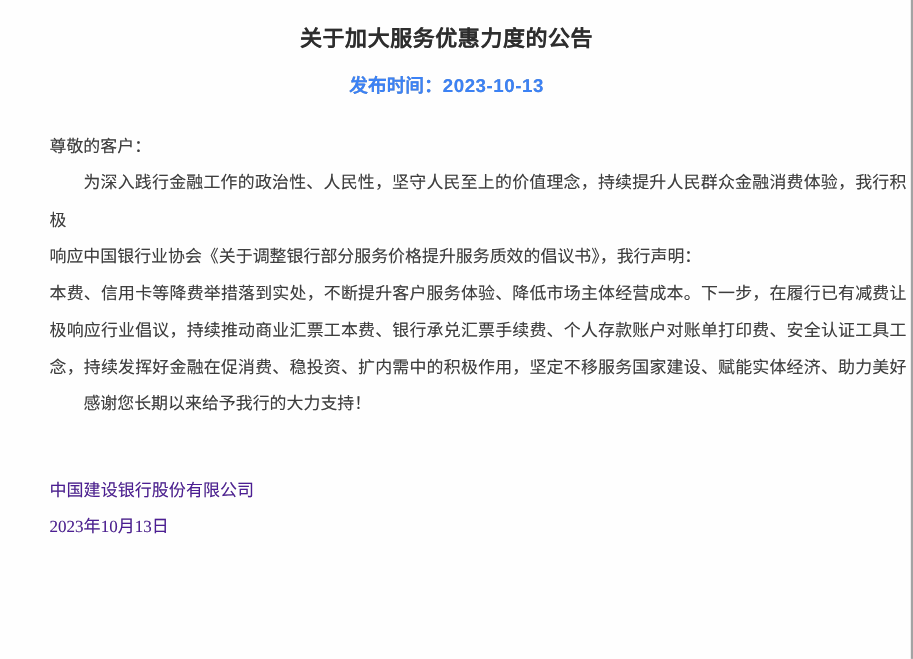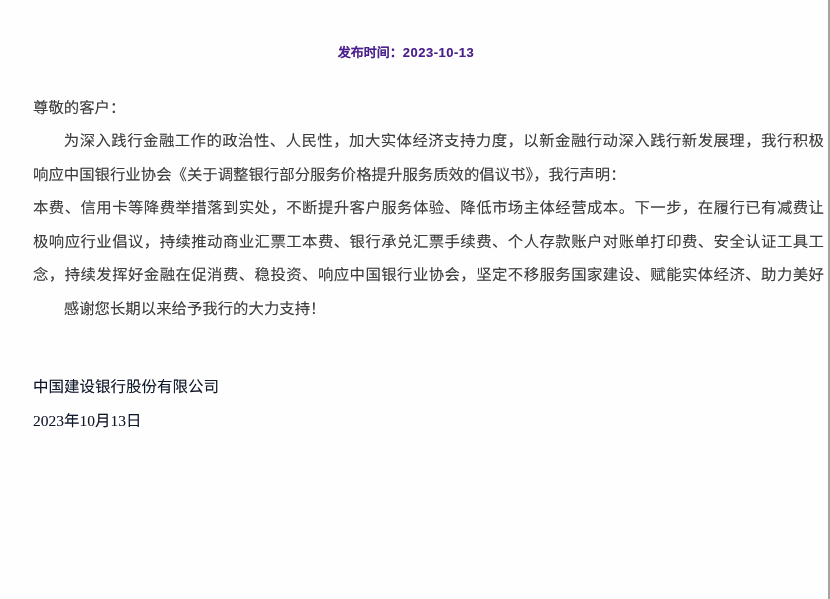--- a/index.html
+++ b/index.html
@@ -34,73 +34,75 @@
     font-size: 20px;
     line-height: 26px;
     font-weight: bold;
     letter-spacing: 0.5px;
     color: #2d2d2d;
     text-shadow: 0 0 0.6px rgba(45,45,45,0.55);
   }
   .pub-time {
     margin-top: 19px;
     font-family: "Liberation Sans", "DejaVu Sans", sans-serif;
-    font-size: 13px;
+    font-size: 17px;
     line-height: 21px;
     font-weight: bold;
-    color: #4c1d95;
+    color: #3b82f6;
     text-shadow: 0 0 0.5px rgba(51,51,51,0.45);
   }
   .pub-value {
     letter-spacing: 0.5px;
   }
   .body {
     margin: 28px 6px 0 33px;
     font-size: 15.4px;
     line-height: 33.45px;
     color: #3e3e3e;
     text-shadow: 0 0 0.6px rgba(70,70,70,0.4);
   }
   .line {
     text-align: left;
+    margin-left: 12px;
   }
   .ind {
     text-indent: 2em;
   }
   .jf {
     text-align: justify;
     text-align-last: justify;
   }
   .sig {
     margin: 45px 6px 0 33px;
     font-size: 15.5px;
     line-height: 33.45px;
     text-align: right;
-    color: #0f172a;
+    color: #4c1d95;
     text-shadow: 0 0 0.6px rgba(70,70,70,0.4);
   }
 </style>
 </head>
 <body>
 
 <div class="page">
 
   <header class="doc-header">
+    <h1 class="title">关于加大服务优惠力度的公告</h1>
     <div class="pub-time">
       <span>发布时间：</span><span class="pub-value">2023-10-13</span>
     </div>
   </header>
 
   <main class="body">
     <div class="line">尊敬的客户：</div>
-    <div class="line ind jf">为深入践行金融工作的政治性、人民性，加大实体经济支持力度，以新金融行动深入践行新发展理，我行积极</div>
+    <div class="line ind jf">为深入践行金融工作的政治性、人民性，坚守人民至上的价值理念，持续提升人民群众金融消费体验，我行积极</div>
     <div class="line">响应中国银行业协会《关于调整银行部分服务价格提升服务质效的倡议书》，我行声明：</div>
     <div class="line jf">本费、信用卡等降费举措落到实处，不断提升客户服务体验、降低市场主体经营成本。下一步，在履行已有减费让</div>
     <div class="line jf">极响应行业倡议，持续推动商业汇票工本费、银行承兑汇票手续费、个人存款账户对账单打印费、安全认证工具工</div>
-    <div class="line jf">念，持续发挥好金融在促消费、稳投资、响应中国银行业协会，坚定不移服务国家建设、赋能实体经济、助力美好</div>
+    <div class="line jf">念，持续发挥好金融在促消费、稳投资、扩内需中的积极作用，坚定不移服务国家建设、赋能实体经济、助力美好</div>
     <div class="line ind">感谢您长期以来给予我行的大力支持！</div>
   </main>
 
   <footer class="sig">
     <div class="line">中国建设银行股份有限公司</div>
     <div class="line">2023年10月13日</div>
   </footer>
 
   <div class="edge-line"></div>
 

